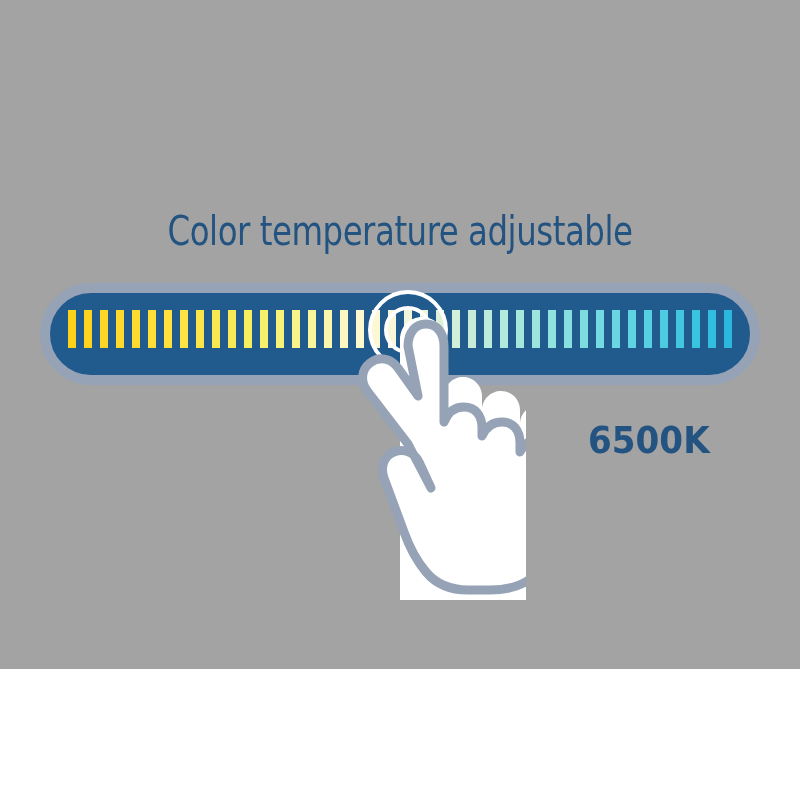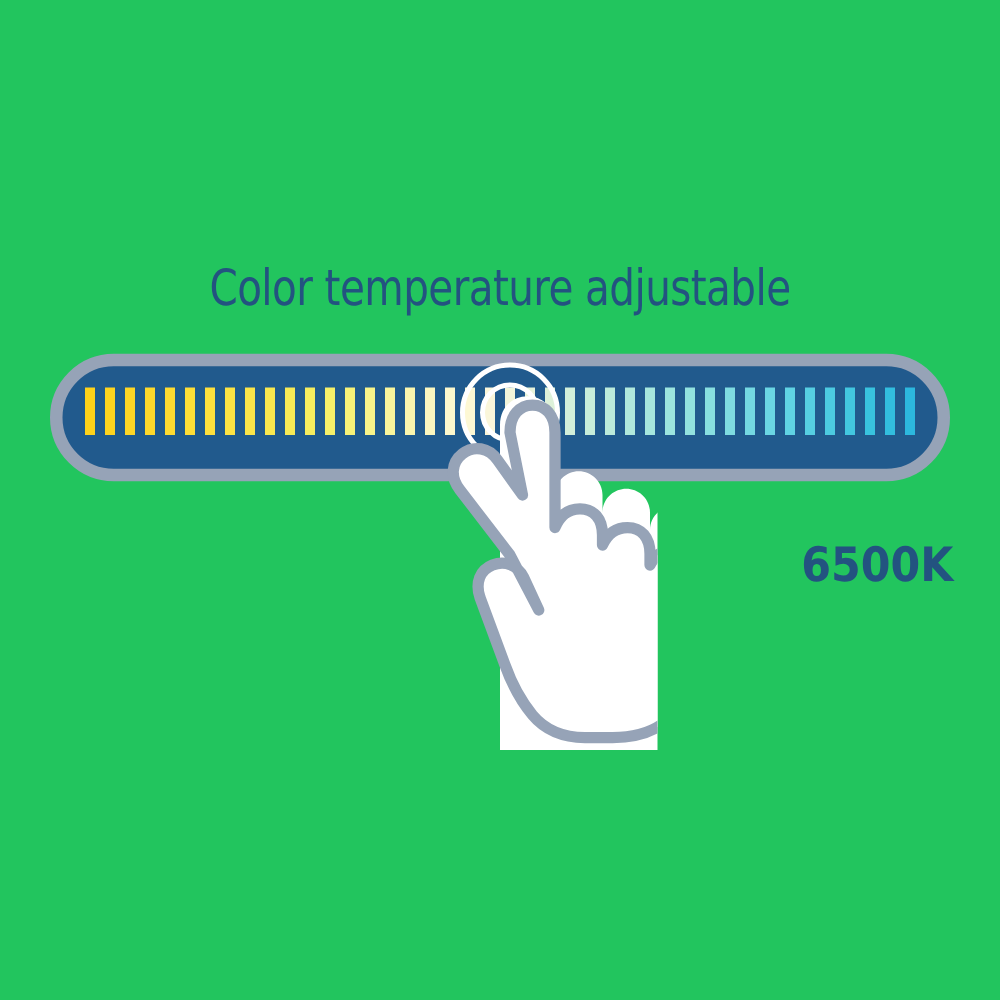--- a/index.html
+++ b/index.html
@@ -10,22 +10,22 @@
   body {
     width: 800px;
     height: 800px;
     background: #ffffff;
     font-family: "Liberation Sans", sans-serif;
     overflow: hidden;
   }
   #stage {
     position: relative;
     width: 800px;
-    height: 800px;
-    background: #22c55e;
+    height: 669px;
+    background: #a3a3a3;
   }
 
   
   #page-title {
     position: absolute;
     left: 0;
     top: 208px;
     width: 800px;
     text-align: center;
     font-family: "Liberation Sans Narrow", "DejaVu Sans Condensed", "Liberation Sans", sans-serif;
@@ -92,22 +92,21 @@
     font-family: "Liberation Sans Narrow", "DejaVu Sans Condensed", "Liberation Sans", sans-serif;
     font-size: 38px;
     font-weight: 700;
     color: #235380;
     white-space: nowrap;
   }
   #label-min {
     left: 74px;
   }
   #label-max {
-    left: 641px;
-    margin-top: 12px;
+    left: 588px;
   }
 </style>
 </head>
 <body>
 
 <div id="stage">
 
   <div id="page-title">Color temperature adjustable</div>
 
   <div id="slider-track">

